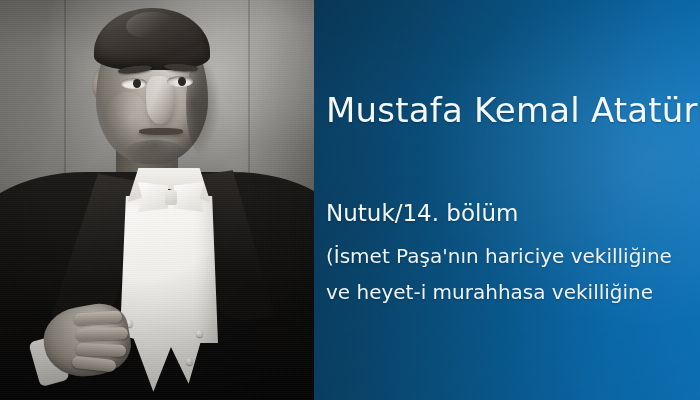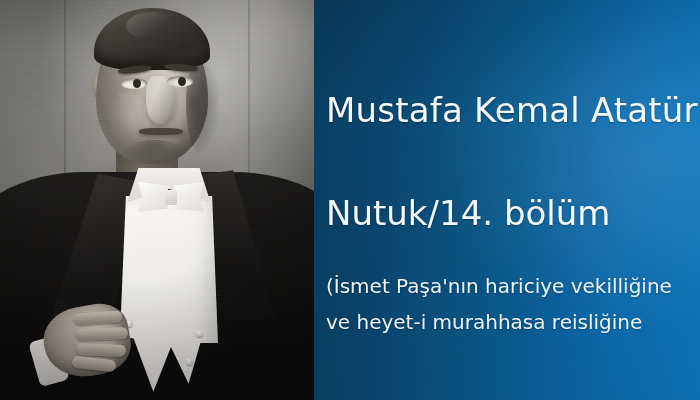--- a/index.html
+++ b/index.html
@@ -305,34 +305,33 @@
     font-size: 34px;
     line-height: 40px;
     letter-spacing: .2px;
     white-space: nowrap;
     text-shadow: 0 1px 2px rgba(0,0,0,.30);
   }
   .subtitle {
     position: absolute;
     left: 12px; top: 197px;
     color: #f4f8fb;
-    font-size: 34px;
+    font-size: 23px;
     line-height: 32px;
     white-space: nowrap;
     text-shadow: 0 1px 2px rgba(0,0,0,.28);
   }
   .desc {
     position: absolute;
     left: 12px; top: 238px;
     width: 372px;
     color: #eef4f8;
     font-size: 20px;
     line-height: 36px;
     text-shadow: 0 1px 2px rgba(0,0,0,.26);
-    margin-top: 30px;
   }
   .desc-line { display: block; white-space: nowrap; }
 </style>
 </head>
 <body>
 
 <div class="screenshot">
 
   <div class="portrait-panel">
     <div class="backdrop"></div>
@@ -385,18 +384,18 @@
 
   <div class="blue-panel">
     <div class="blue-sheen"></div>
 
     <div class="title">Mustafa Kemal Atatürk</div>
 
     <div class="subtitle">Nutuk/14. bölüm</div>
 
     <div class="desc">
       <span class="desc-line">(İsmet Paşa'nın hariciye vekilliğine</span>
-      <span class="desc-line">ve heyet-i murahhasa reisliğine</span>
+      <span class="desc-line">ve heyet-i murahhasa vekilliğine</span>
     </div>
 
   </div>
 
 </div>
 
 </body></html>

